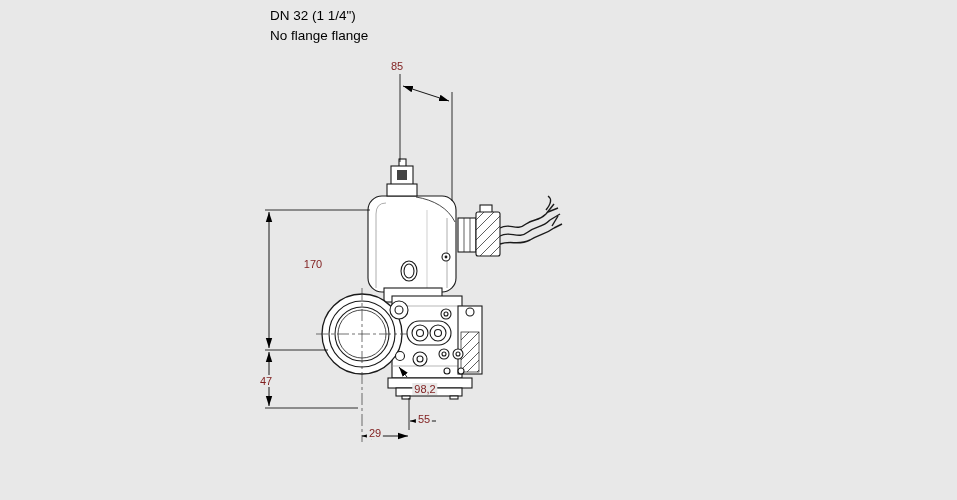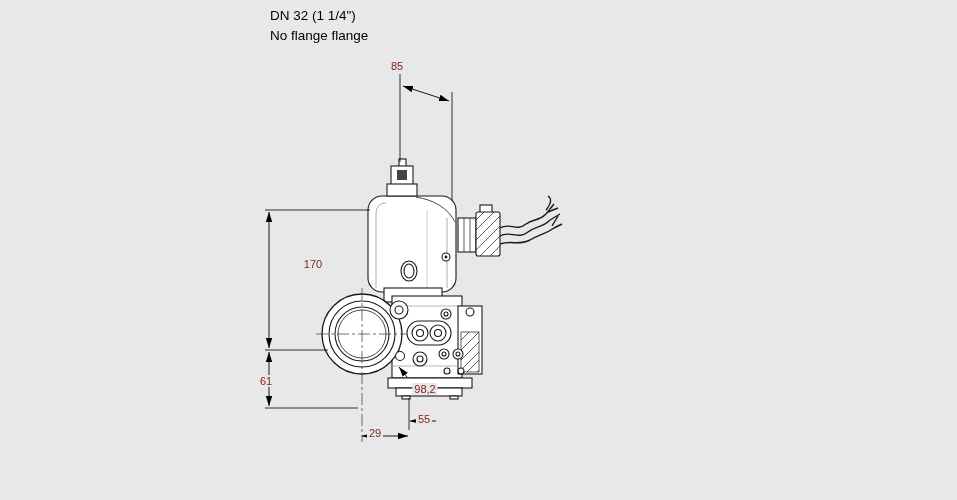--- a/index.html
+++ b/index.html
@@ -166,21 +166,21 @@
 
   <div class="title-block">
     <div>DN 32 (1 1/4")</div>
     <div>No flange flange</div>
   </div>
 
   <div class="dim-label" style="left:397px;top:66px;background:transparent;">85</div>
 
   <div class="dim-label" style="left:266px;top:264px;margin-left:47px;">170</div>
 
-  <div class="dim-label" style="left:266px;top:381px;">61</div>
+  <div class="dim-label" style="left:266px;top:381px;">47</div>
 
   <div class="dim-label" style="left:425px;top:389px;">98,2</div>
 
   <div class="dim-label" style="left:424px;top:419px;">55</div>
 
   <div class="dim-label" style="left:375px;top:433px;text-align:right;">29</div>
 
 </div>
 
 </body></html>

